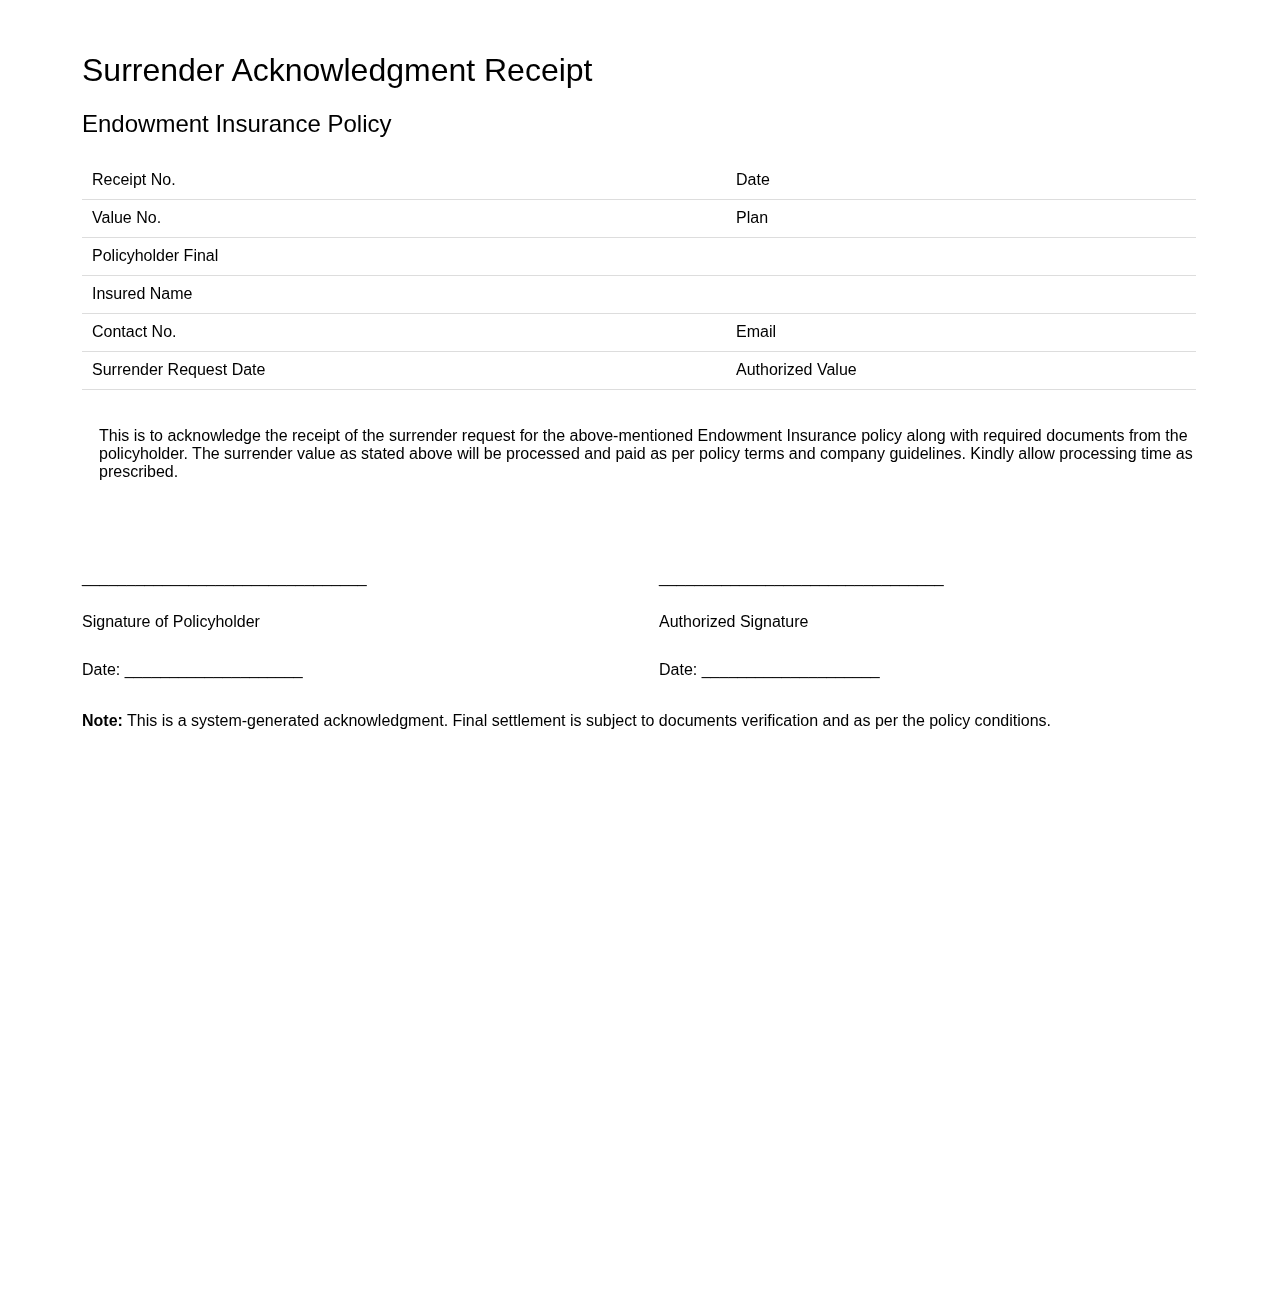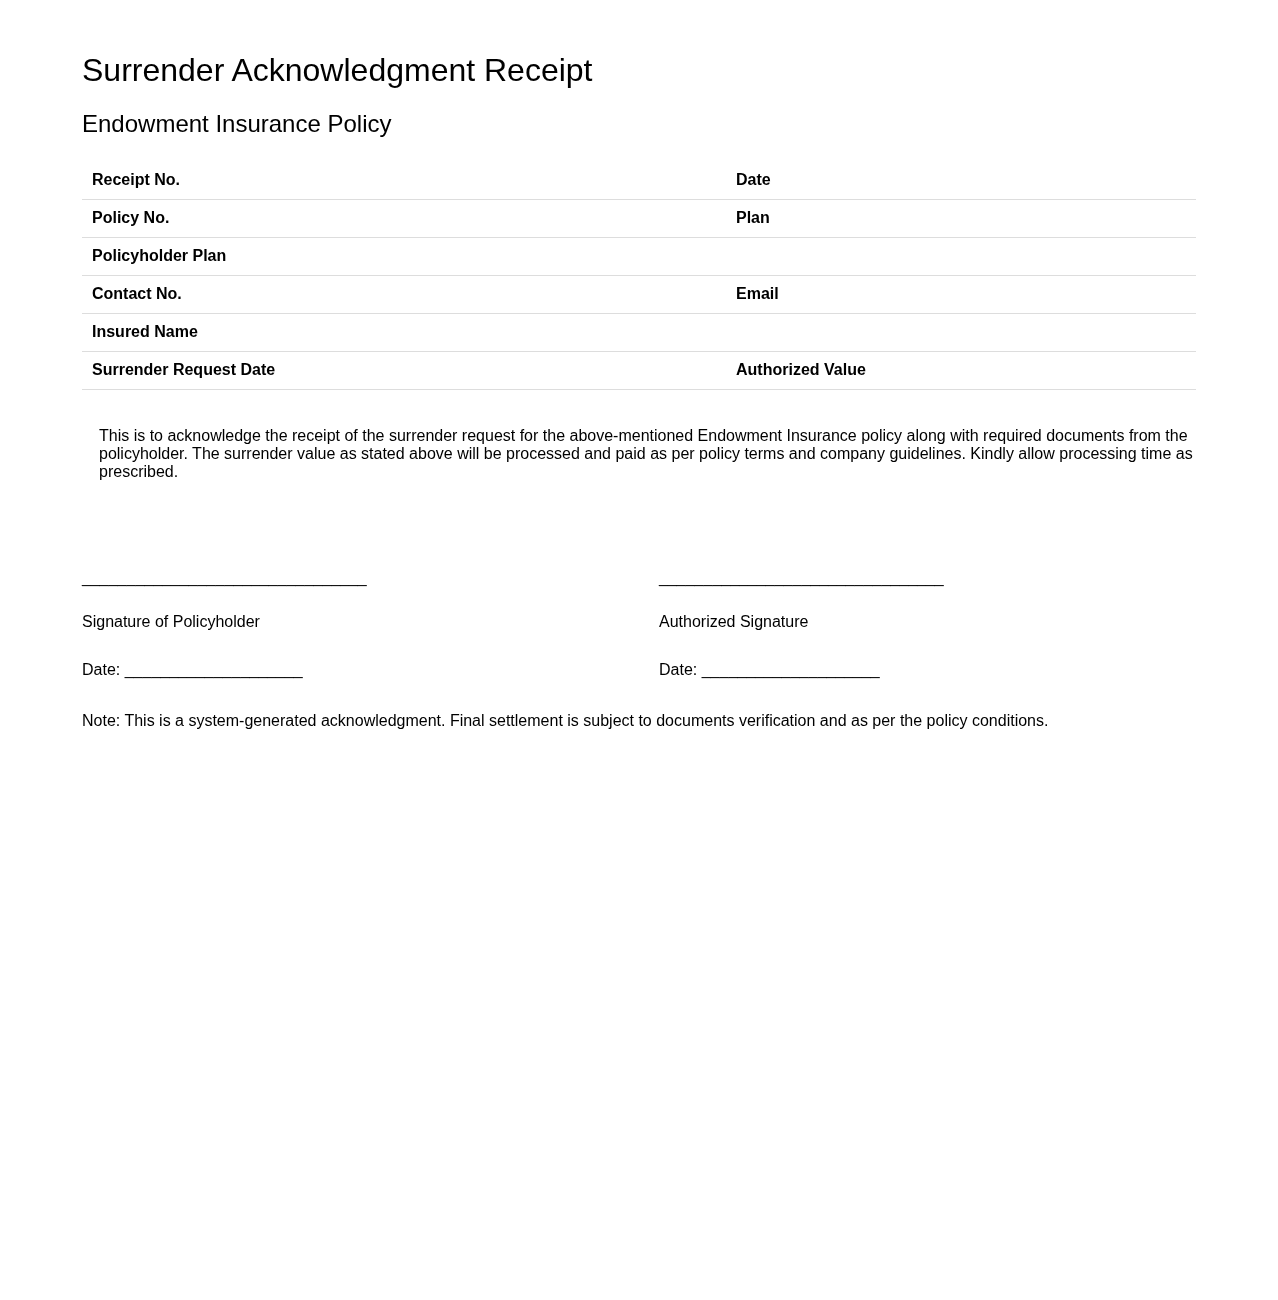--- a/index.html
+++ b/index.html
@@ -45,21 +45,21 @@
       position: absolute;
       top: 161px;
       left: 0;
       width: 1114px;
       border-collapse: collapse;
     }
     table.details td {
       height: 38px;
       padding: 0 10px;
       font-size: 16px;
-      font-weight: bold;
+      font-weight: normal;
       border-bottom: 1px solid #dddddd;
       vertical-align: middle;
       box-sizing: border-box;
     }
     table.details td.col-left { width: 644px; }
     table.details td.col-right { width: 470px; }
     .body-text {
       position: absolute;
       top: 427px;
       left: 17px;
@@ -93,51 +93,51 @@
     }
     .note {
       position: absolute;
       top: 711px;
       left: 0;
       font-size: 16px;
       line-height: 20px;
       white-space: nowrap;
       margin: 0;
     }
-    .note b { font-weight: normal; text-align: right; }
+    .note b { font-weight: bold; text-align: right; }
   </style>
 </head>
 <body>
 
 <div class="page">
 
   <h1 class="title">Surrender Acknowledgment Receipt</h1>
   <h2 class="subtitle">Endowment Insurance Policy</h2>
 
   <table class="details">
     <tbody>
       <tr>
         <td class="col-left">Receipt No.</td>
         <td class="col-right">Date</td>
       </tr>
       <tr>
-        <td class="col-left">Policy No.</td>
+        <td class="col-left">Value No.</td>
         <td class="col-right">Plan</td>
       </tr>
       <tr>
-        <td class="col-left">Policyholder Plan</td>
+        <td class="col-left">Policyholder Final</td>
+        <td class="col-right"></td>
+      </tr>
+      <tr>
+        <td class="col-left">Insured Name</td>
         <td class="col-right"></td>
       </tr>
       <tr>
         <td class="col-left">Contact No.</td>
         <td class="col-right">Email</td>
-      </tr>
-      <tr>
-        <td class="col-left">Insured Name</td>
-        <td class="col-right"></td>
       </tr>
       <tr>
         <td class="col-left">Surrender Request Date</td>
         <td class="col-right">Authorized Value</td>
       </tr>
     </tbody>
   </table>
 
   <p class="body-text">This is to acknowledge the receipt of the surrender request for the above-mentioned Endowment Insurance policy along with required documents from the policyholder. The surrender value as stated above will be processed and paid as per policy terms and company guidelines. Kindly allow processing time as prescribed.</p>
 

